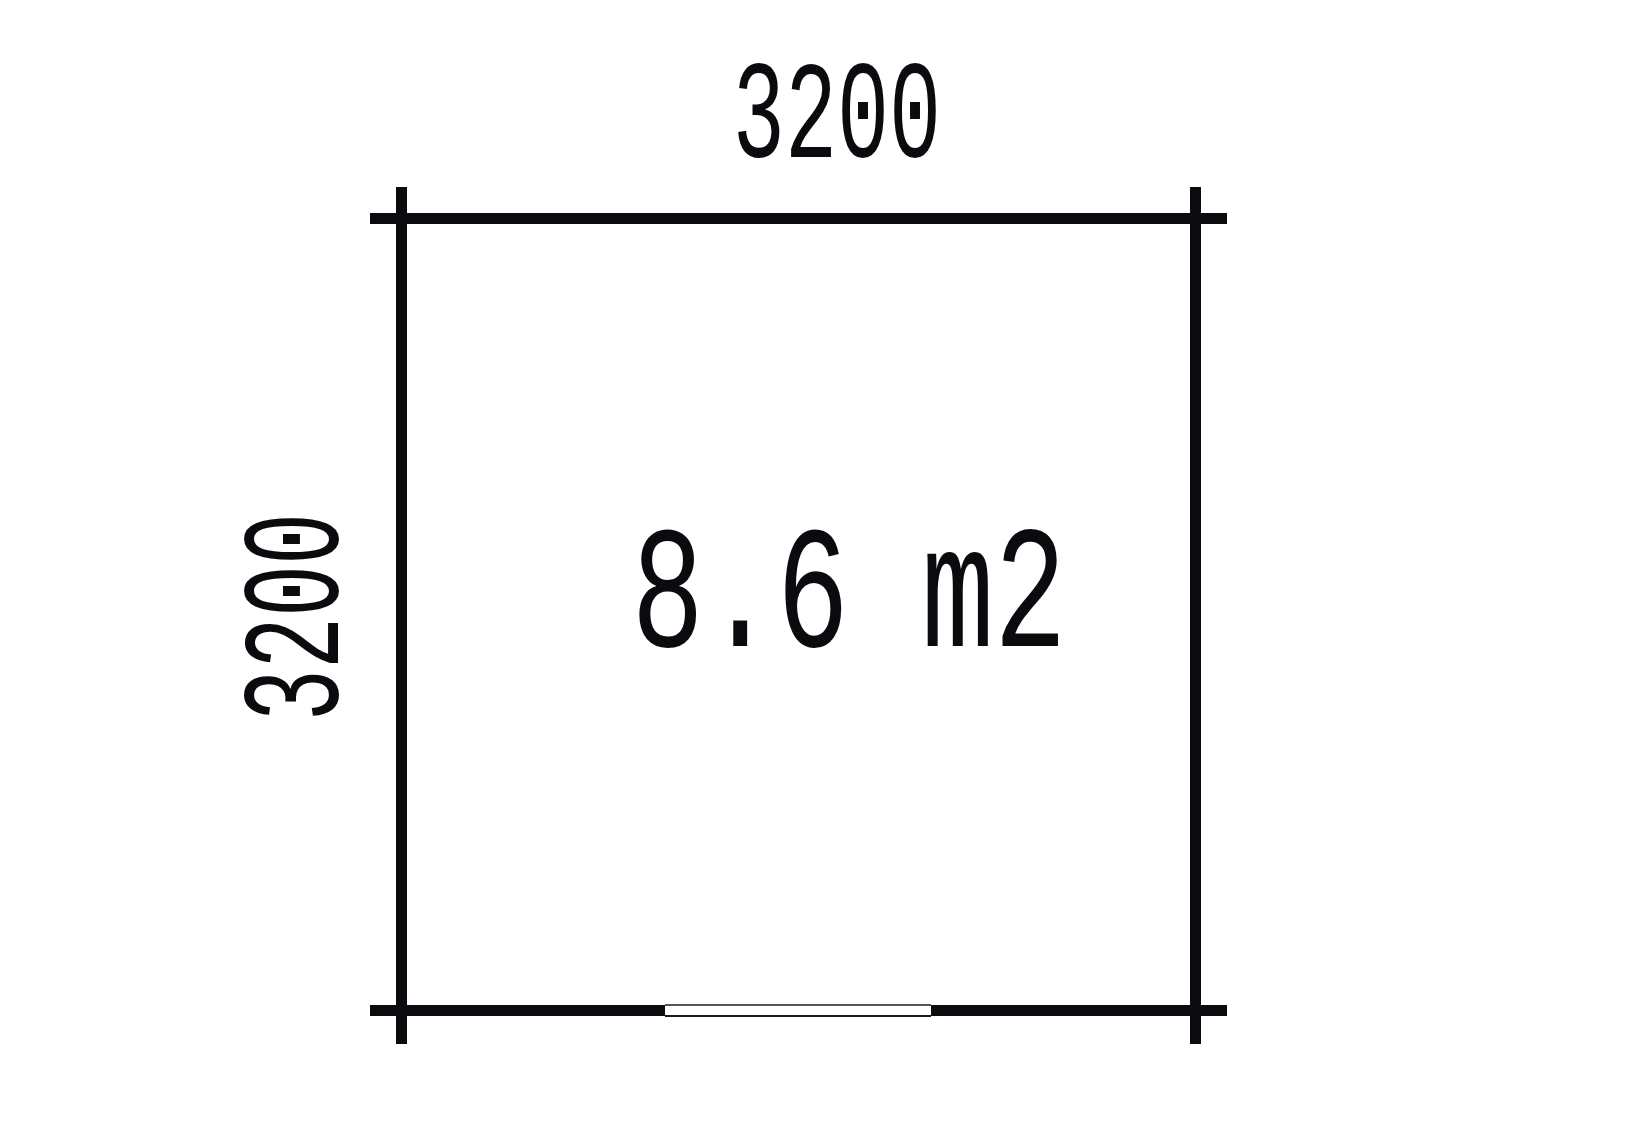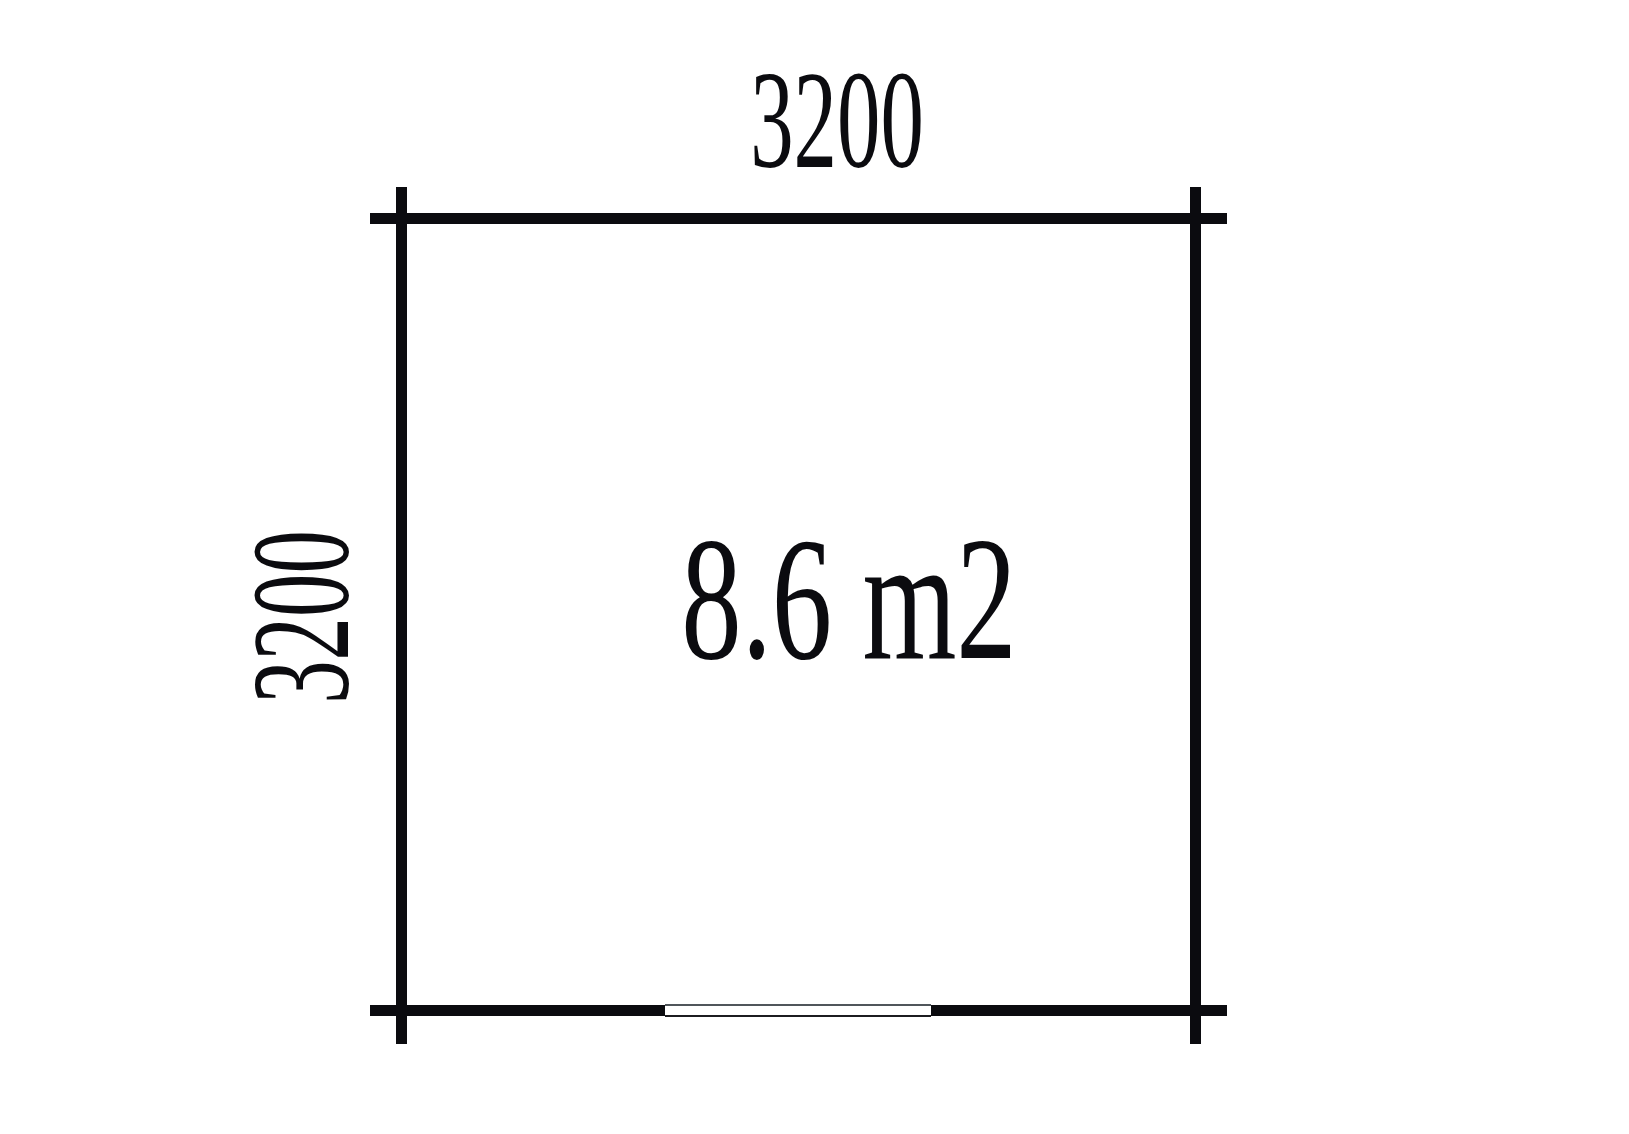--- a/index.html
+++ b/index.html
@@ -10,21 +10,21 @@
     --window-fill: #ffffff;
   }
   * { margin: 0; padding: 0; box-sizing: border-box; }
   html, body { background: var(--background); }
   .canvas {
     position: relative;
     width: 1629px;
     height: 1134px;
     background: var(--background);
     overflow: hidden;
-    font-family: Liberation Serif, serif;
+    font-family: Liberation Mono, monospace;
     color: var(--line);
   }
   .wall {
     position: absolute;
     background: var(--line);
   }
   .wall-top    { left: 370px; top: 213px;  width: 857px; height: 11px; }
   .wall-bottom { left: 370px; top: 1005px; width: 857px; height: 11px; }
   .wall-left   { left: 396px; top: 187px;  width: 11px;  height: 857px; }
   .wall-right  { left: 1190px; top: 187px; width: 11px;  height: 857px; }

